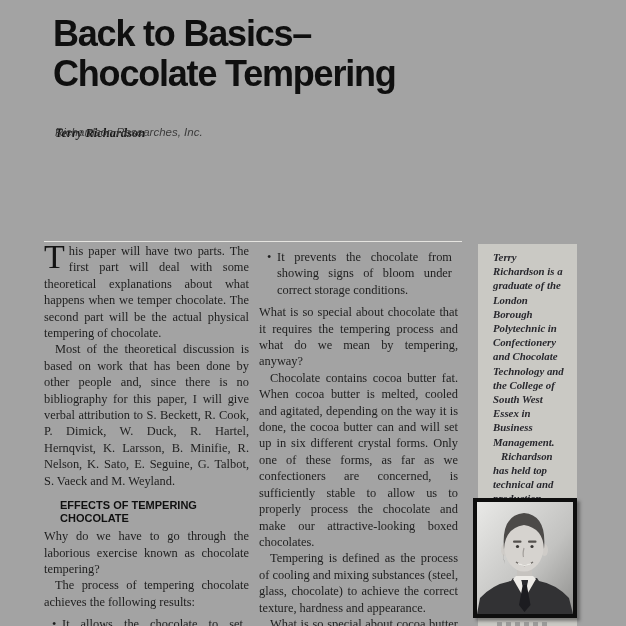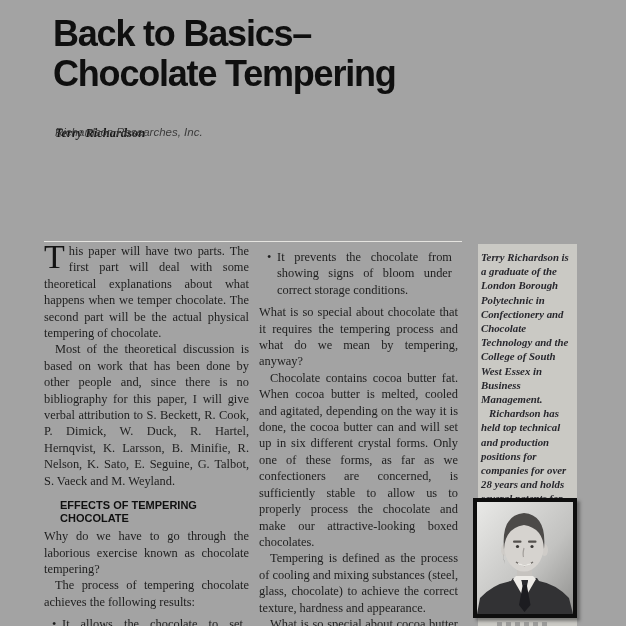--- a/index.html
+++ b/index.html
@@ -40,21 +40,21 @@
   }
   .dropcap {
     float:left; font-size:34px; line-height:26px; padding:1px 4px 0 0;
     color:#141414;
   }
   ul.bullets { margin:6px; padding:0; list-style:none; }
   ul.bullets li { position:relative; padding-left:12px; }
   ul.bullets li::before { content:"\2022"; position:absolute; left:2px; }
   .sidebar {
     position:absolute; left:478px; top:244px; width:99px; height:382px;
-    background:#cac9c4; box-sizing:border-box; padding:6px 7px 0 3px;
+    background:#cac9c4; box-sizing:border-box; padding:6px 7px 0 15px;
     font-style:italic; font-weight:bold; font-size:10.8px; line-height:14.2px;
     color:#27272d; text-align:left;
   }
   .sidebar p { margin:0; }
   .sidebar p.indent { text-indent:8px; }
   .photo {
     position:absolute; left:473px; top:498px; width:96px; height:112px;
     border:4px solid #0e0e0e; background:#b9b9b7;
     box-shadow:3px 3px 3px rgba(70,70,70,0.6);
   }

